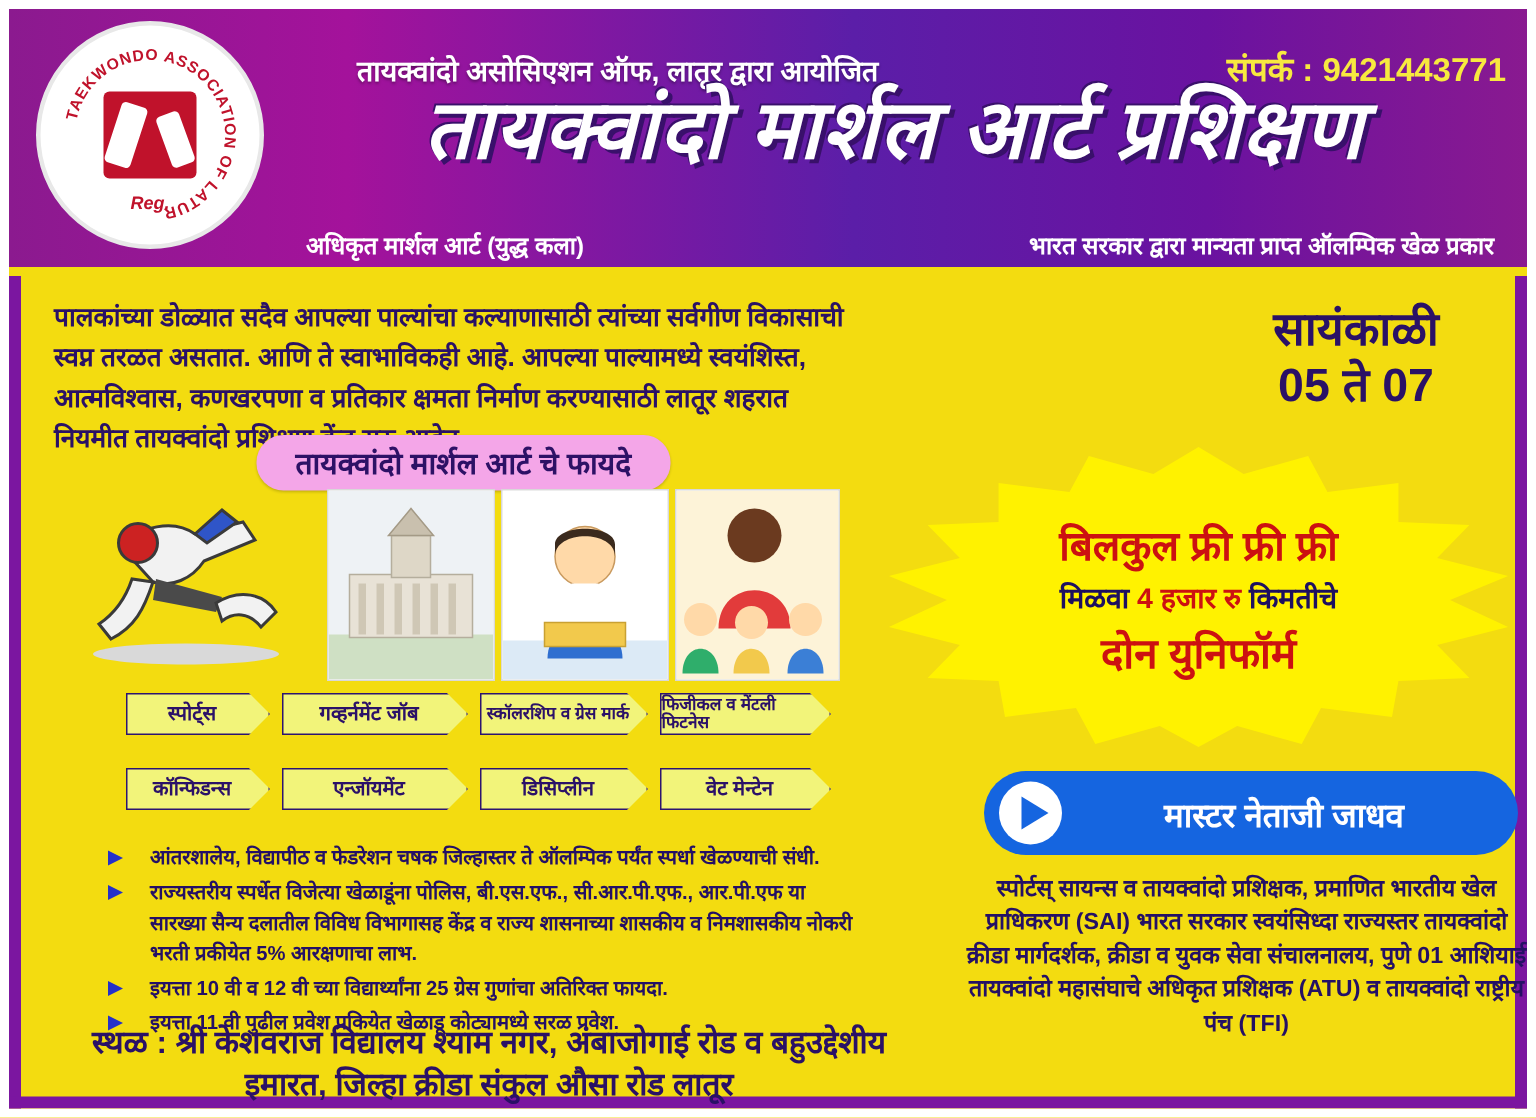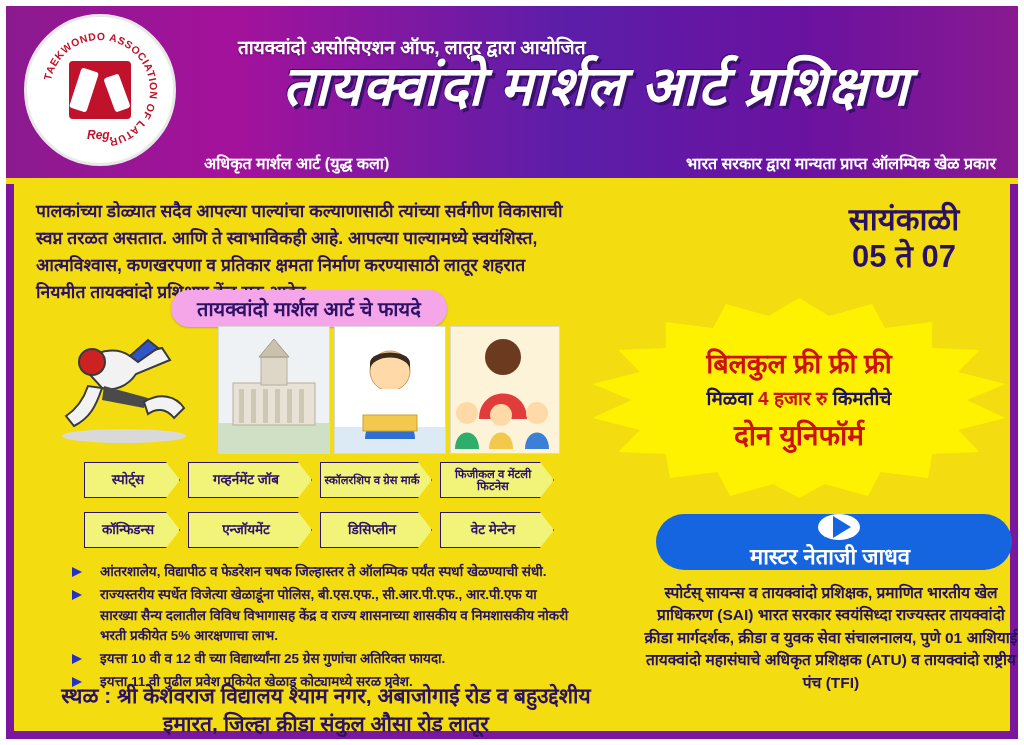--- a/index.html
+++ b/index.html
@@ -101,26 +101,26 @@
   }
   .ph1{left:0;width:172px;border:none;background:transparent;}
   .kicker{
     position:absolute;left:6px;top:6px;width:160px;height:114px;
   }
   .ph2{left:180px;width:110px;}
   .ph3{left:296px;width:110px;}
   .ph4{left:412px;width:108px;}
   .arrow-row{position:absolute;left:78px;width:470px;height:30px;}
   .arr{
-    position:absolute;height:36px;
+    position:absolute;height:28px;
     background:#f2f47a;border:1px solid #2c1470;
     display:flex;align-items:center;justify-content:center;
     color:#2b1168;font-size:13.5px;font-weight:bold;
     clip-path:polygon(0 0, calc(100% - 14px) 0, 100% 50%, calc(100% - 14px) 100%, 0 100%);
-    text-align:center;line-height:1.05;padding-right:8px;box-sizing:border-box;
+    line-height:1.05;padding-right:8px;box-sizing:border-box;
   }
   .arr.two{font-size:11.5px;}
   .bullets{
     position:absolute;left:66px;top:556px;width:500px;
     color:#241065;font-size:13.5px;font-weight:bold;line-height:1.5;
   }
   .bullets li{margin-bottom:3px;list-style:none;position:relative;padding-left:28px;}
   .bullets ul{margin:0;padding:0;}
   .bullets li:before{
     content:"";position:absolute;left:0;top:5px;width:0;height:0;
@@ -153,21 +153,21 @@
     text-align:center;
   }
   .st1{color:#cc1111;font-size:27px;font-weight:bold;}
   .st2{color:#1d1060;font-size:19px;font-weight:bold;margin-top:6px;}
   .st3{color:#1d1060;font-size:19px;font-weight:bold;margin-top:4px;}
   .st3 b{color:#cc1111;}
   .st4{color:#cc1111;font-size:28px;font-weight:bold;margin-top:4px;}
   .master-bar{
     position:absolute;left:650px;top:508px;width:356px;height:56px;
     background:#1565e0;border-radius:28px;
-    display:flex;align-items:center;flex-direction:column;
+    display:flex;align-items:center;
   }
   .play-circle{
     width:42px;height:42px;border-radius:50%;background:#ffffff;margin-left:10px;
     display:flex;align-items:center;justify-content:center;
   }
   .play-tri{
     width:0;height:0;border-top:11px solid transparent;border-bottom:11px solid transparent;
     border-left:18px solid #1565e0;margin-left:5px;
   }
   .master-name{
@@ -204,20 +204,21 @@
           <text>
             <textPath href="#circ" startOffset="3%">TAEKWONDO ASSOCIATION OF LATUR</textPath>
           </text>
         </svg>
         <div class="logo-fig"></div>
         <div class="logo-reg">Reg.</div>
       </div>
     </div>
 
     <div class="org-line">तायक्वांदो असोसिएशन ऑफ, लातूर द्वारा आयोजित</div>
+    <div class="contact">संपर्क : 9421443771</div>
     <div class="main-title">तायक्वांदो मार्शल आर्ट प्रशिक्षण</div>
     <div class="sub-left">अधिकृत मार्शल आर्ट (युद्ध कला)</div>
     <div class="sub-right">भारत सरकार द्वारा मान्यता प्राप्त ऑलम्पिक खेळ प्रकार</div>
   </div>
 
   <div class="side-purple-l"></div>
   <div class="side-purple-r"></div>
   <div class="bottom-purple"></div>
 
   <div class="intro">पालकांच्या डोळ्यात सदैव आपल्या पाल्यांचा कल्याणासाठी त्यांच्या सर्वगीण विकासाची स्वप्न तरळत असतात. आणि ते स्वाभाविकही आहे. आपल्या पाल्यामध्ये स्वयंशिस्त, आत्मविश्वास, कणखरपणा व प्रतिकार क्षमता निर्माण करण्यासाठी लातूर शहरात नियमीत तायक्वांदो प्रशिक्षण केंद्र सुरु आहेत.</div>

